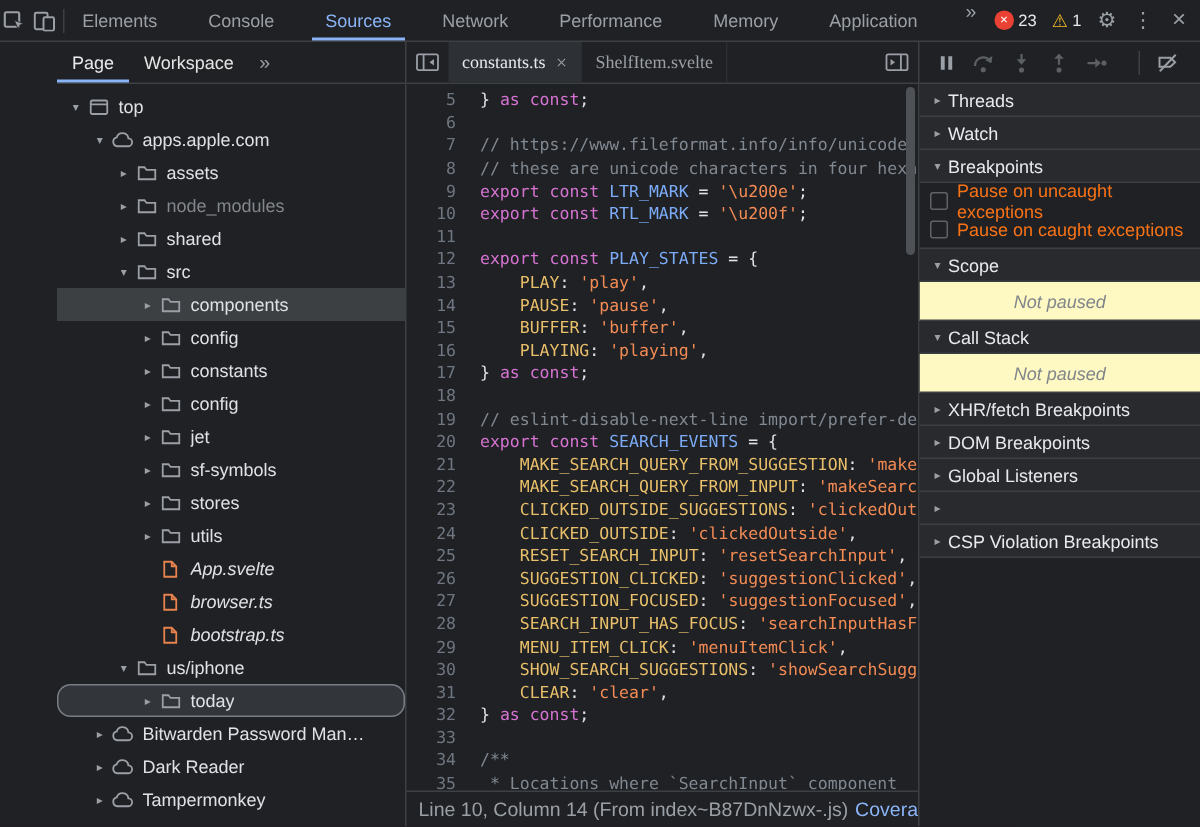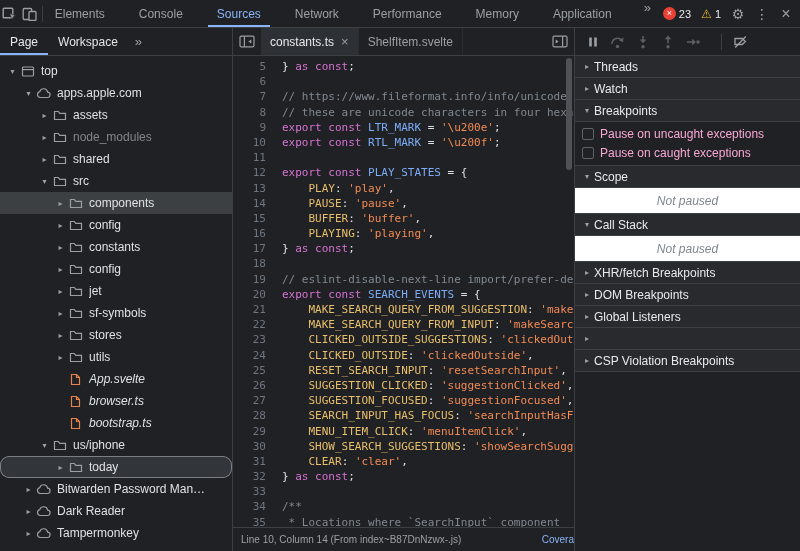--- a/index.html
+++ b/index.html
@@ -20,71 +20,71 @@
                 display:flex; align-items:center; justify-content:center; line-height:1; }
   .warn-glyph { color:#f6bf26; font-size:12px; line-height:1; }
   .count { font-size:11px; color:#e8eaed; }
   .icon-btn { width:24px; height:27px; display:flex; align-items:center; justify-content:center; color:#9aa0a6; font-size:14px; }
 
   
   .main-area { flex:1; display:flex; min-height:0; }
   .pane-tabstrip { height:28px; flex:none; border-bottom:1px solid #3c4043; display:flex; align-items:center; }
 
   
-  .navigator { width:233px; flex:none; border-right:1px solid #3c4043; display:flex; flex-direction:column; }
+  .navigator { width:233px; flex:none; border-right:1px solid #3c4043; display:flex; flex-direction:column;margin-left:38px; }
   .nav-tab { height:27px; display:flex; align-items:center; padding:0 10px; color:#e5e5e5; }
   .nav-tab.active { color:#e8eaed; box-shadow:inset 0 -2px 0 #8ab4f8; }
   .tree { flex:1; overflow:hidden; padding-top:4px; }
   .tree-row { height:22px; display:flex; align-items:center; white-space:nowrap; overflow:hidden; }
   .tree-row.selected { background:#3c4043; }
   .tree-row.focused { box-shadow:inset 0 0 0 1px #7a7e85; border-radius:9px; background:#32353a; }
   .chev { width:13px; flex:none; text-align:center; color:#9aa0a6; font-size:8px; }
   .tree-icon { width:17px; flex:none; display:flex; align-items:center; justify-content:center; color:#9aa0a6; }
   .tree-icon.file-color { color:#e8834e; }
   .tree-label { margin-left:5px; color:#dfe1e5; overflow:hidden; text-overflow:ellipsis; }
   .tree-label.dim { color:#80868b; }
   .tree-label.italic { font-style:italic; }
 
   
   .editor-col { width:342px; flex:none; display:flex; flex-direction:column; border-right:1px solid #3c4043; }
   .editor-tabstrip { height:28px; flex:none; border-bottom:1px solid #3c4043; display:flex; align-items:stretch; }
   .strip-btn { width:28px; display:flex; align-items:center; justify-content:center; color:#9aa0a6; flex:none; }
   .etabs { display:flex; align-items:stretch; }
-  .etab { display:flex; align-items:center; padding:0 9px; color:#9aa0a6; gap:7px; border-right:1px solid #2c2d30; }
+  .etab { display:flex; align-items:center; padding:0 9px; color:#9aa0a6; gap:7px; border-right:1px solid #2c2d30;font-family:Liberation Serif, serif; }
   .etab.active { background:#2d3034; color:#e8eaed; }
   .etab-close { color:#9aa0a6; font-size:13px; }
   .strip-right { margin-left:auto; display:flex; align-items:center; }
   .code-wrap { flex:1; min-height:0; position:relative; display:flex; overflow:hidden;
                font-family:"DejaVu Sans Mono","Liberation Mono",monospace; font-size:11px; line-height:15.2px; }
   .gutter { width:42px; flex:none; text-align:right; padding:3px 9px 0 0; color:#6e7681; }
   .code { flex:1; padding:3px 0 0 7px; overflow:hidden; white-space:pre; }
   .code-line, .gutter-line { height:15.2px; }
   .tok-k { color:#d673d2; } .tok-v { color:#7cacf8; } .tok-s { color:#f28b54; }
   .tok-pr { color:#e8bf6a; } .tok-c { color:#808891; } .tok-p { color:#dfe1e5; }
   .vscroll-thumb { position:absolute; top:2px; right:2px; width:6px; height:112px; background:#4e5256; border-radius:3px; }
   .status-bar { height:24px; flex:none; border-top:1px solid #3c4043; display:flex; align-items:center;
-                padding-left:8px; font-size:10px; color:#9aa0a6; overflow:hidden; white-space:nowrap; }
+                padding-left:8px; font-size:13px; color:#9aa0a6; overflow:hidden; white-space:nowrap; }
   .coverage { margin-left:auto; color:#8ab4f8; }
 
   
   .debugger-col { flex:1; display:flex; flex-direction:column; min-width:0; }
   .debug-toolbar { height:28px; flex:none; border-bottom:1px solid #3c4043; display:flex; align-items:center; padding-left:5px; }
   .dbg-btn { width:25px; height:27px; display:flex; align-items:center; justify-content:center; color:#9aa0a6; }
   .dbg-btn.disabled { color:#5c6064; }
   .dbg-sep { width:1px; height:16px; background:#3c4043; margin-left:16px; margin-right:6px; }
   .debug-sections { flex:1; overflow:hidden; }
   .sec-header { height:22px; background:#292a2d; border-bottom:1px solid #3c4043; display:flex; align-items:center; padding-left:5px; }
   .sec-chev { width:14px; text-align:center; color:#9aa0a6; font-size:8px; flex:none; }
   .sec-label { color:#e8eaed; }
   .sec-content { border-bottom:1px solid #3c4043; padding:2px 0 3px 0; }
   .cb-row { height:19px; display:flex; align-items:center; padding-left:7px; gap:6px; }
   .cb-box { width:12px; height:12px; border:1px solid #5f6368; border-radius:2px; flex:none; }
-  .cb-label { color:#f9a8d4; }
+  .cb-label { color:#f97316; }
   .placeholder-band { height:26px; display:flex; align-items:center; justify-content:center;
-                      font-style:italic; color:#80868b; background:#ffffff; border-bottom:1px solid #3c4043; }
+                      font-style:italic; color:#80868b; background:#fef9c3; border-bottom:1px solid #3c4043; }
 </style>
 </head>
 <body>
 
 <div class="devtools">
 
   <div class="top-toolbar">
     <div class="tool-btn">
       <svg width="15" height="15" viewBox="0 0 15 15">
           <rect x="1.2" y="2.2" width="9.6" height="9.6" rx="1" fill="none" stroke="currentColor" stroke-width="1.4"></rect>

